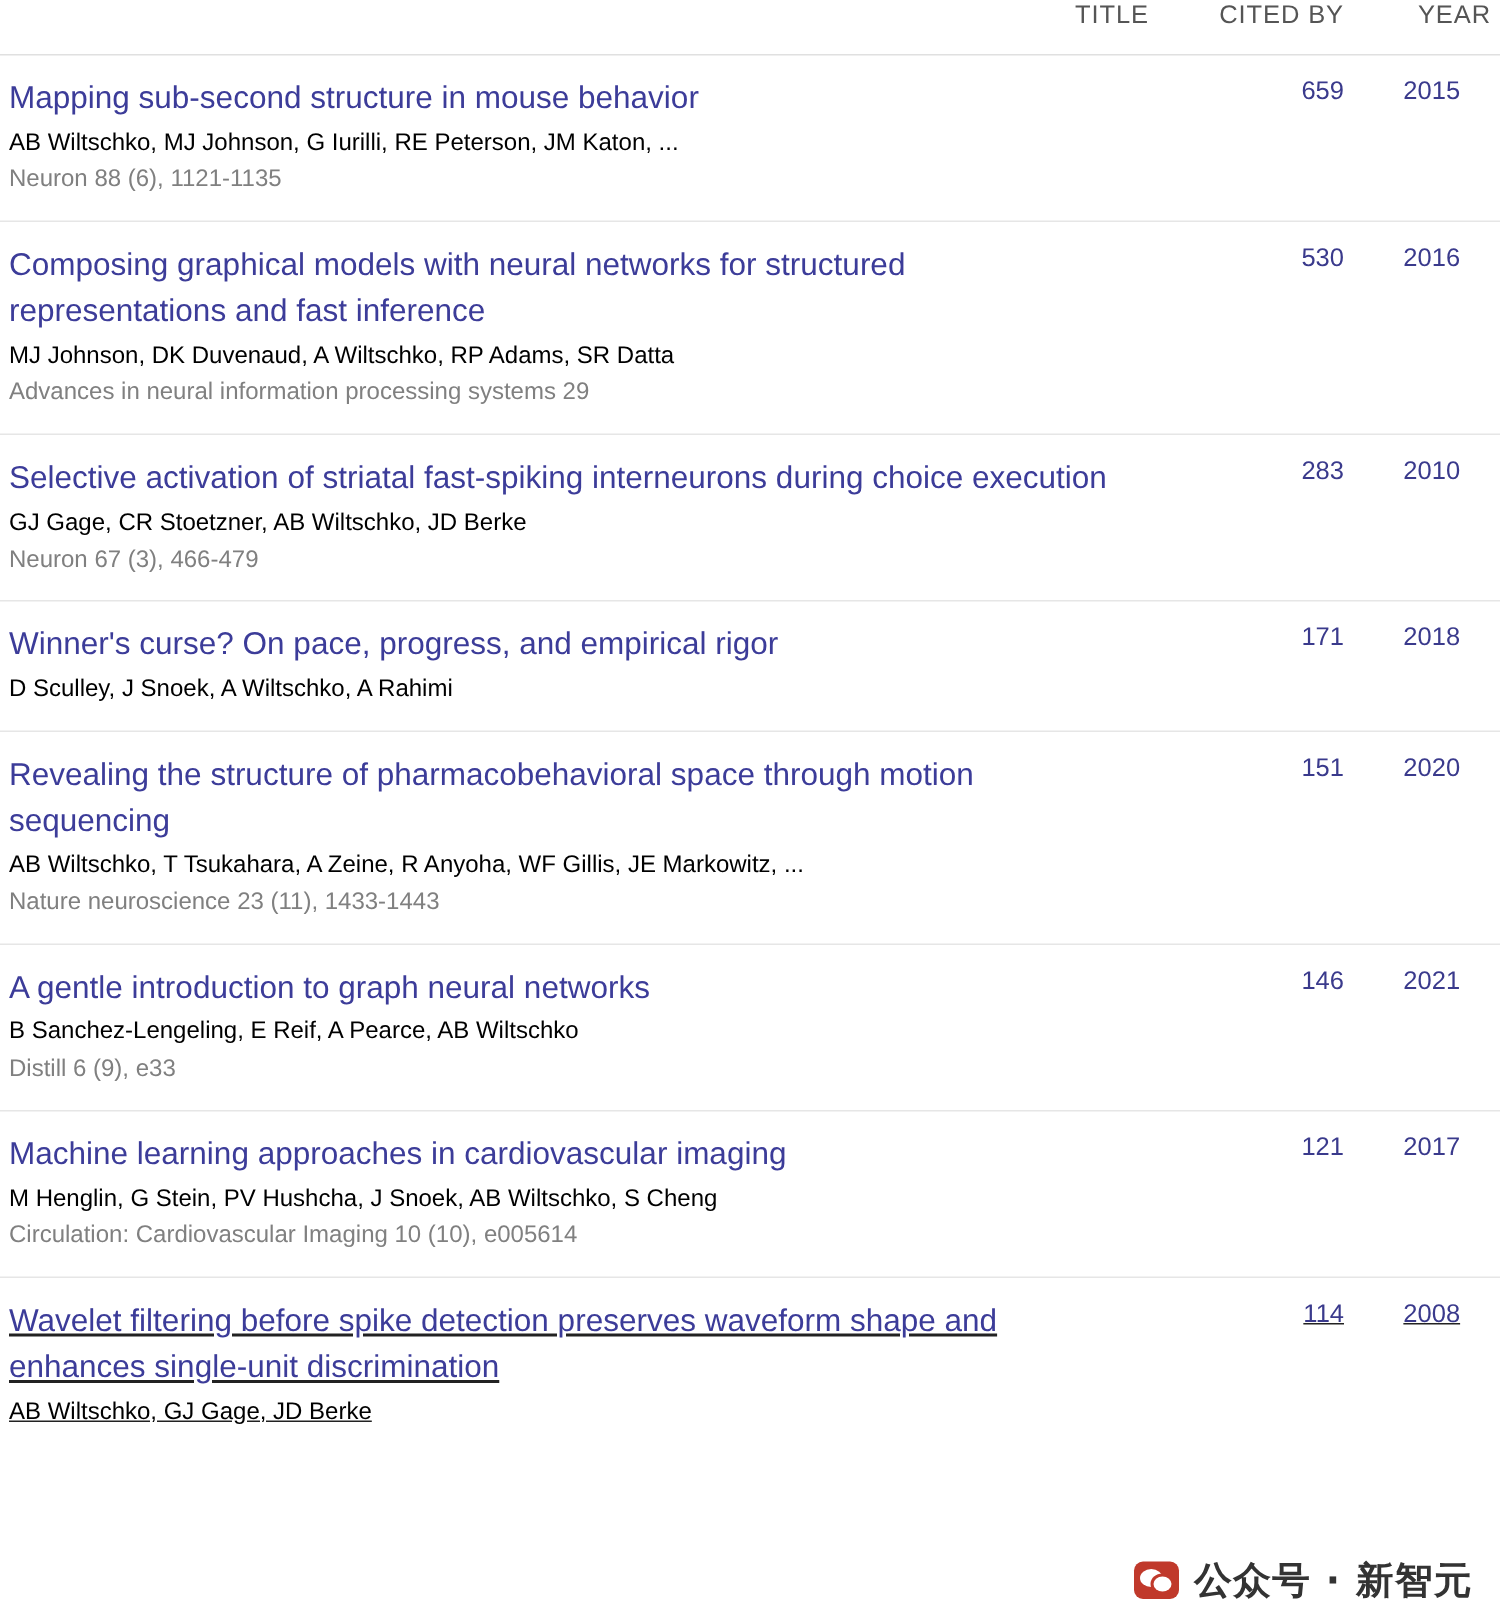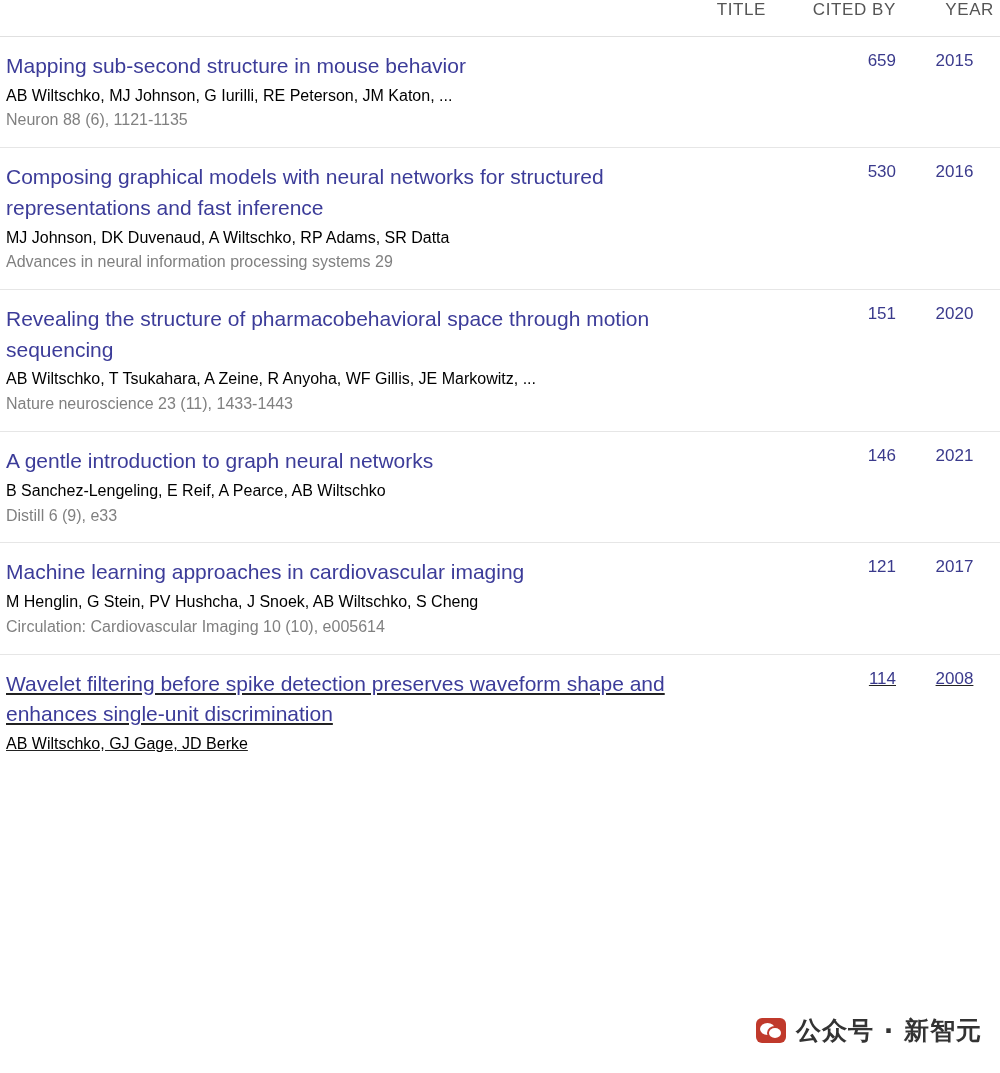--- a/index.html
+++ b/index.html
@@ -89,21 +89,21 @@
   }
   .paper-venue {
     display: block;
     font-size: 16px;
     line-height: 1.55;
     color: #808080;
   }
   .watermark {
     position: absolute;
     right: 18px;
-    bottom: 26px;
+    bottom: 3px;
     display: flex;
     align-items: center;
     gap: 10px;
     pointer-events: none;
   }
   .wechat-badge {
     width: 30px;
     height: 25px;
     background: #c0392b;
     border-radius: 6px;
@@ -163,20 +163,38 @@
       <td class="cell-title">
         <a class="paper-title" href="#">Composing graphical models with neural networks for structured representations and fast inference</a>
         <span class="paper-authors">MJ Johnson, DK Duvenaud, A Wiltschko, RP Adams, SR Datta</span>
         <span class="paper-venue">Advances in neural information processing systems 29</span>
       </td>
       <td class="cell-cited">530</td>
       <td class="cell-year">2016</td>
     </tr>
     <tr>
       <td class="cell-title">
+        <a class="paper-title" href="#">Selective activation of striatal fast-spiking interneurons during choice execution</a>
+        <span class="paper-authors">GJ Gage, CR Stoetzner, AB Wiltschko, JD Berke</span>
+        <span class="paper-venue">Neuron 67 (3), 466-479</span>
+      </td>
+      <td class="cell-cited">283</td>
+      <td class="cell-year">2010</td>
+    </tr>
+    <tr>
+      <td class="cell-title">
+        <a class="paper-title" href="#">Winner's curse? On pace, progress, and empirical rigor</a>
+        <span class="paper-authors">D Sculley, J Snoek, A Wiltschko, A Rahimi</span>
+        <span class="paper-venue"></span>
+      </td>
+      <td class="cell-cited">171</td>
+      <td class="cell-year">2018</td>
+    </tr>
+    <tr>
+      <td class="cell-title">
         <a class="paper-title" href="#">Revealing the structure of pharmacobehavioral space through motion sequencing</a>
         <span class="paper-authors">AB Wiltschko, T Tsukahara, A Zeine, R Anyoha, WF Gillis, JE Markowitz, ...</span>
         <span class="paper-venue">Nature neuroscience 23 (11), 1433-1443</span>
       </td>
       <td class="cell-cited">151</td>
       <td class="cell-year">2020</td>
     </tr>
     <tr>
       <td class="cell-title">
         <a class="paper-title" href="#">A gentle introduction to graph neural networks</a>

